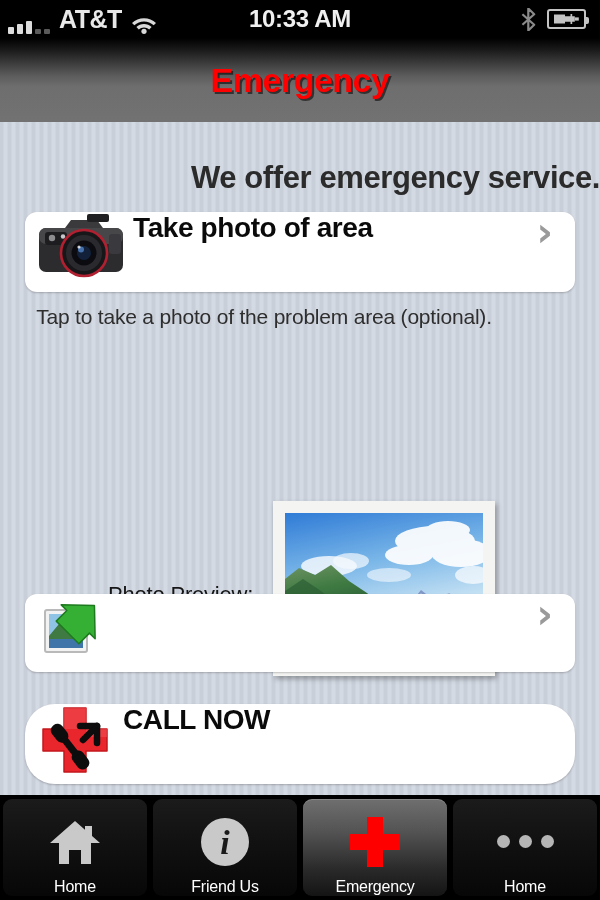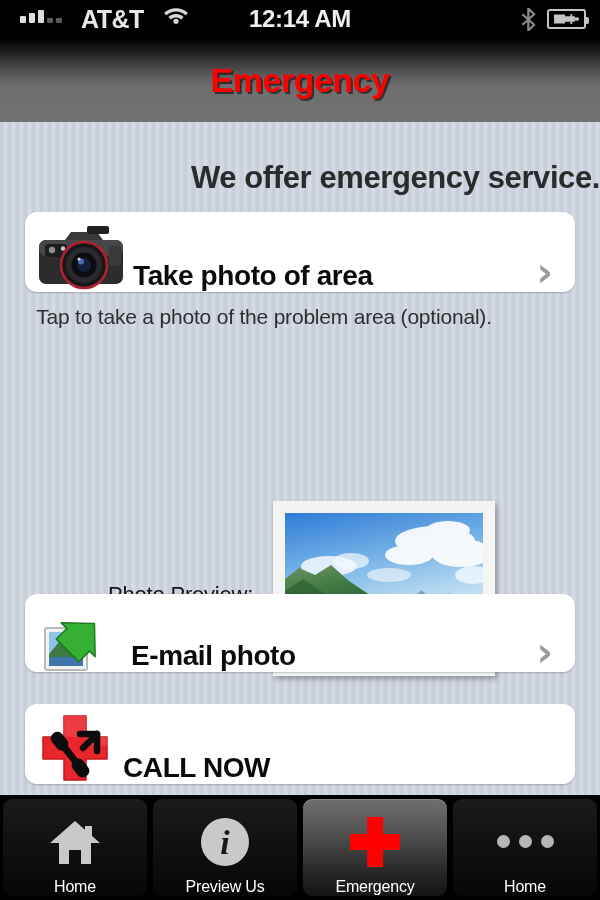--- a/index.html
+++ b/index.html
@@ -10,21 +10,21 @@
     overflow:hidden;
     position:relative;
   }
 
   
   .status-bar {
     position:absolute; top:0; left:0; width:600px; height:38px;
     background:#000;
     display:flex; align-items:center;
   }
-  .sb-left { display:flex; align-items:flex-start; gap:19px; padding-left:20px; }
+  .sb-left { display:flex; align-items:flex-end; gap:9px; padding-left:8px; }
   .signal-bars { display:flex; align-items:flex-end; gap:3px; height:18px; }
   .signal-bars i { display:block; width:6px; background:#dcdcdc; border-radius:1px; }
   .signal-bars i.b1{height:7px;} .signal-bars i.b2{height:10px;}
   .signal-bars i.b3{height:13px;}
   .signal-bars i.off{background:#5a5a5a;height:5px;}
   .carrier { color:#e8e8e8; font-size:25px; font-weight:bold; letter-spacing:-0.5px; }
   .wifi { width:26px; height:19px; position:relative; }
   .sb-center {
     position:absolute; left:0; right:0; text-align:center;
     color:#f0f0f0; font-size:24px; font-weight:bold; letter-spacing:-0.3px;
@@ -70,21 +70,21 @@
     text-align:right; color:#2b2b2b; font-size:31px; font-weight:bold;
     margin-top:38px; letter-spacing:-0.4px;
   }
 
   
   .row-btn {
     position:absolute; left:25px; width:550px;
     background:#ffffff;
     border-radius:12px;
     box-shadow:0 1px 2px rgba(0,0,0,0.22);
-    display:flex; align-items:flex-end;
+    display:flex; align-items:flex-start;
   }
   .row-btn .label {
     color:#0a0a0a; font-size:28px; font-weight:bold; letter-spacing:-0.4px;
   }
   .chevron {
     margin-left:auto; margin-right:22px;
     color:#9a9a9a; font-size:40px; font-weight:bold; line-height:1;
     font-family:"DejaVu Sans", sans-serif;
   }
   .hint {
@@ -152,21 +152,21 @@
     <span class="carrier">AT&amp;T</span>
     <span class="wifi">
       <svg width="26" height="19" viewBox="0 0 26 19">
         <path d="M13 3.2C17.6 3.2 21.8 5 25 7.9l-2.3 2.4C20 7.9 16.7 6.5 13 6.5S6 7.9 3.3 10.3L1 7.9C4.2 5 8.4 3.2 13 3.2z" fill="#d8d8d8"></path>
         <path d="M13 9.1c2.9 0 5.6 1.1 7.6 2.9l-2.4 2.5c-1.4-1.3-3.2-2-5.2-2s-3.8.7-5.2 2l-2.4-2.5C7.4 10.2 10.1 9.1 13 9.1z" fill="#d8d8d8"></path>
         <circle cx="13" cy="16.3" r="2.6" fill="#d8d8d8"></circle>
       </svg>
     </span>
   </div>
 
-  <div class="sb-center">12:14 AM</div>
+  <div class="sb-center">10:33 AM</div>
 
   <div class="sb-right">
     <span class="bt-icon">
       <svg width="15" height="23" viewBox="0 0 15 23">
         <path d="M7.3 0.5 L13.2 6.2 L7.3 11.5 L7.3 0.5 Z M7.3 11.5 L13.2 16.8 L7.3 22.5 L7.3 11.5 Z M7.3 11.5 L1.4 6.2 M7.3 11.5 L1.4 16.8" fill="none" stroke="#8a8a8a" stroke-width="2.2" stroke-linejoin="round"></path>
       </svg>
     </span>
     <span class="battery">
       <svg class="plug-glyph" viewBox="0 0 25 12">
         <rect x="0" y="1.5" width="11" height="9" fill="#c4c4c4"></rect>
@@ -279,25 +279,24 @@
     <span class="mailphoto-icon">
       <svg viewBox="0 0 68 60">
         <rect x="2" y="16" width="42" height="42" rx="2" fill="#f2f2f2" stroke="#b9b9b9" stroke-width="2"></rect>
         <rect x="6" y="20" width="34" height="34" fill="#8fc4e6"></rect>
         <path d="M6 42 L16 30 L24 38 L32 28 L40 40 L40 54 L6 54 Z" fill="#3f7a42"></path>
         <rect x="6" y="45" width="34" height="9" fill="#3f75a8"></rect>
         <circle cx="33" cy="26" r="3" fill="#fff9d6"></circle>
         <path d="M22 44 L22 29 L14 29 L38 6 L62 29 L54 29 L54 44 Z" transform="rotate(45 38 25)" fill="#35b034" stroke="#1e7a1e" stroke-width="1.5" stroke-linejoin="round"></path>
       </svg>
     </span>
-    <span class="label">E-mail photo</span>
     <span class="chevron">›</span>
   </div>
 
-  <div class="row-btn" style="top:582px; height:80px;">
+  <div class="row-btn" style="top:582px; height:80px;border-radius:30px;">
     <span class="call-icon">
       <svg viewBox="0 0 72 72">
         <path d="M25 4 h22 v21 h21 v22 h-21 v21 h-22 v-21 h-21 v-22 h21 z" fill="#e8262c" stroke="#c4171d" stroke-width="1.5" stroke-linejoin="round"></path>
         <path d="M25 4 h22 v21 h21 v8 h-21 v-8 h-22 z" fill="#f05056" opacity="0.55"></path>
         <path d="M41 22 L58 22 L58 39" fill="none" stroke="#0d0d0d" stroke-width="6.5" stroke-linecap="round" stroke-linejoin="round"></path>
         <path d="M58 22 L44 36" fill="none" stroke="#0d0d0d" stroke-width="6.5" stroke-linecap="round"></path>
         <path d="M57 20 l4 12 l-12 -4 z" fill="#0d0d0d"></path>
         <g transform="rotate(-38 36 40)">
           <rect x="24" y="12" width="13" height="20" rx="6" fill="#0d0d0d"></rect>
           <rect x="24" y="46" width="13" height="20" rx="6" fill="#0d0d0d"></rect>
@@ -322,21 +321,21 @@
     <span class="tab-lbl">Home</span>
   </div>
 
   <div class="tab">
     <span class="tab-ico">
       <svg width="50" height="50" viewBox="0 0 50 50">
         <circle cx="25" cy="25" r="24" fill="#c9c9c9"></circle>
         <text x="25" y="37" text-anchor="middle" font-family="Liberation Serif, serif" font-size="34" font-style="italic" font-weight="bold" fill="#1a1a1a">i</text>
       </svg>
     </span>
-    <span class="tab-lbl">Preview Us</span>
+    <span class="tab-lbl">Friend Us</span>
   </div>
 
 
   <div class="tab selected">
     <span class="tab-ico">
       <svg width="52" height="52" viewBox="0 0 52 52">
         <path d="M18 1 h16 v17 h17 v16 h-17 v17 h-16 v-17 h-17 v-16 h17 z" fill="#ff0000"></path>
       </svg>
     </span>
     <span class="tab-lbl">Emergency</span>

